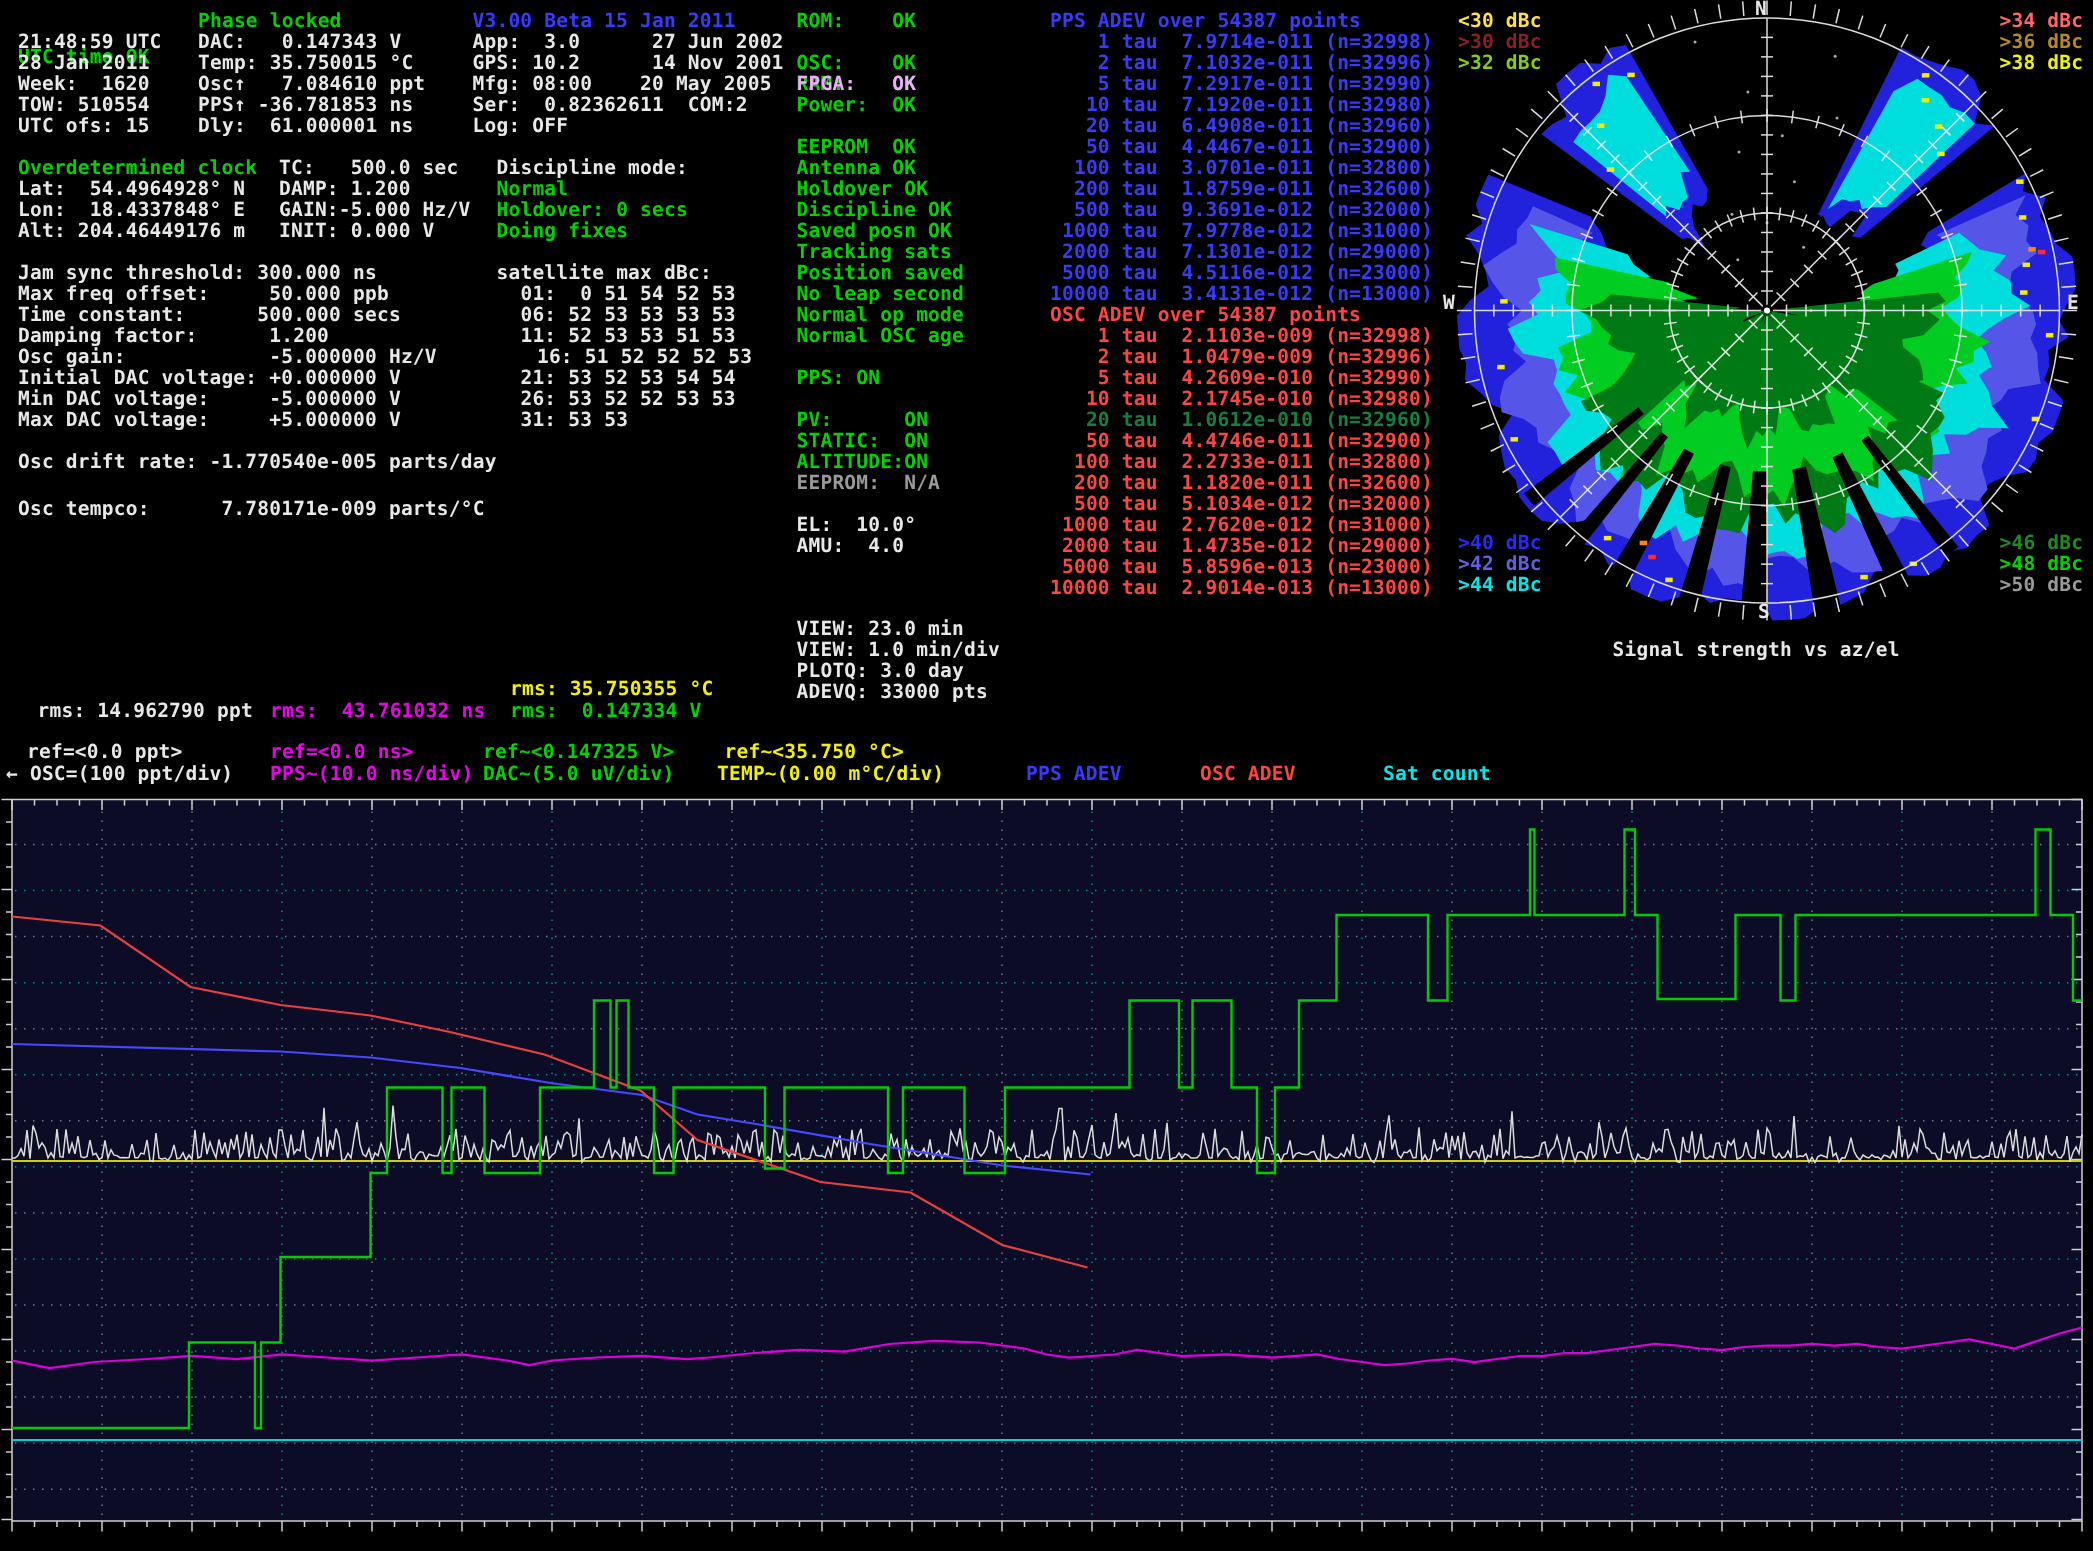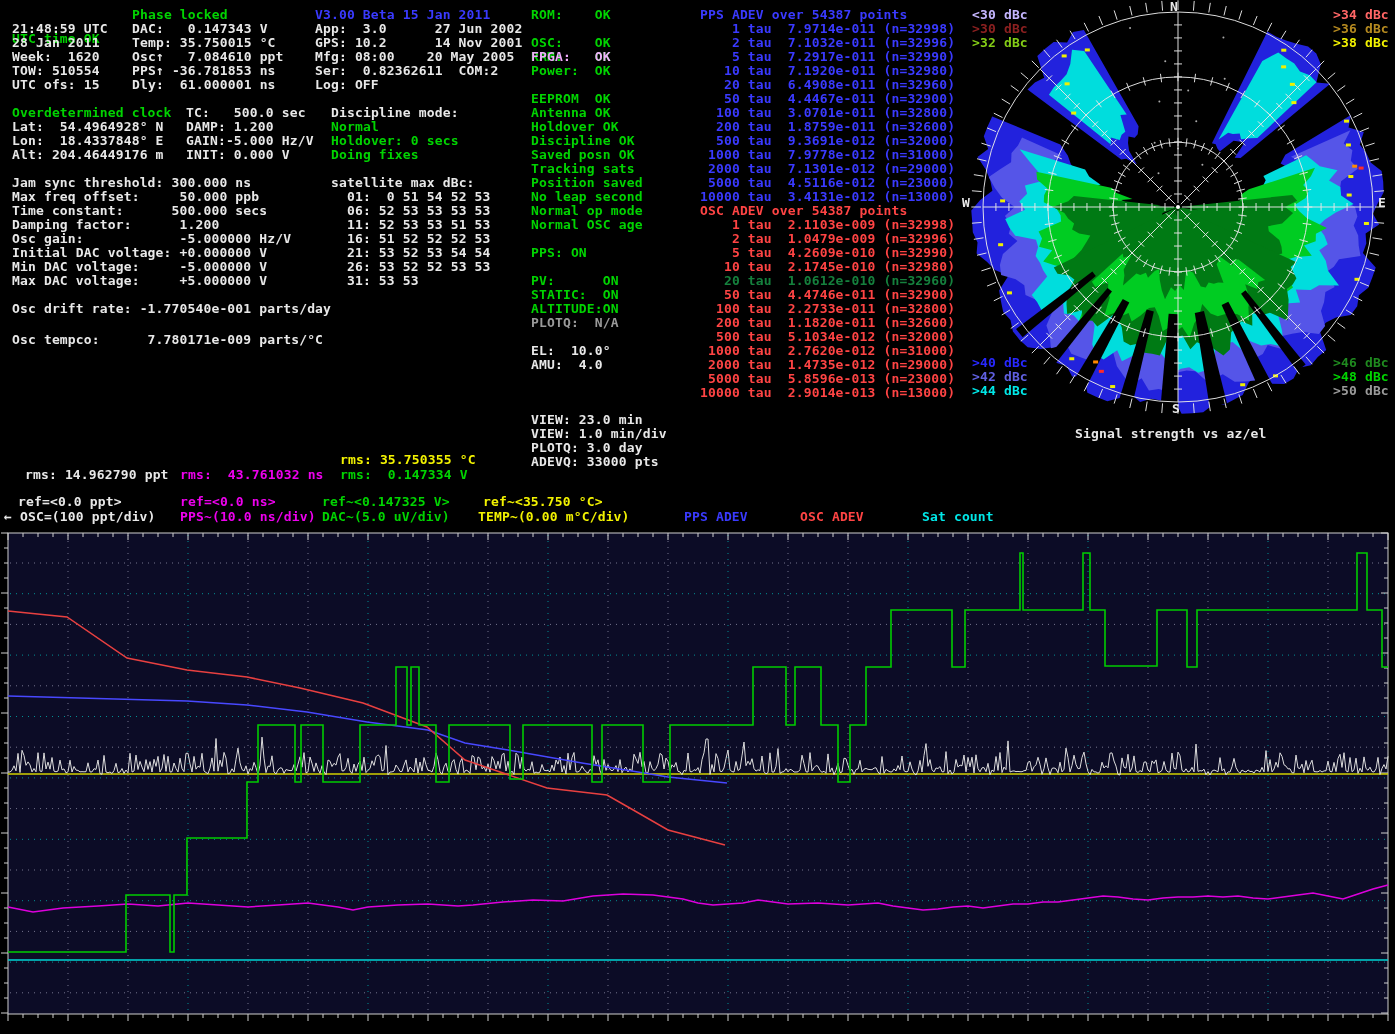--- a/index.html
+++ b/index.html
@@ -711,21 +711,21 @@
     <span class="t" style="left: 531px; top: 148px; color: rgb(0, 212, 0);">Saved posn OK</span>
     <span class="t" style="left: 531px; top: 162px; color: rgb(0, 212, 0);">Tracking sats</span>
     <span class="t" style="left: 531px; top: 176px; color: rgb(0, 212, 0);">Position saved</span>
     <span class="t" style="left: 531px; top: 190px; color: rgb(0, 212, 0);">No leap second</span>
     <span class="t" style="left: 531px; top: 204px; color: rgb(0, 212, 0);">Normal op mode</span>
     <span class="t" style="left: 531px; top: 218px; color: rgb(0, 212, 0);">Normal OSC age</span>
     <span class="t" style="left: 531px; top: 246px; color: rgb(0, 212, 0);">PPS: ON</span>
     <span class="t" style="left: 531px; top: 274px; color: rgb(0, 212, 0);">PV:      ON</span>
     <span class="t" style="left: 531px; top: 288px; color: rgb(0, 212, 0);">STATIC:  ON</span>
     <span class="t" style="left: 531px; top: 302px; color: rgb(0, 212, 0);">ALTITUDE:ON</span>
-    <span class="t" style="left: 531px; top: 316px; color: rgb(154, 154, 154);">PLOTQ:  N/A</span>
+    <span class="t" style="left: 531px; top: 316px; color: rgb(154, 154, 154);">EEPROM:  N/A</span>
     <span class="t" style="left: 531px; top: 344px; color: rgb(232, 232, 232);">EL:  10.0°</span>
     <span class="t" style="left: 531px; top: 358px; color: rgb(232, 232, 232);">AMU:  4.0</span>
     <span class="t" style="left: 531px; top: 413px; color: rgb(232, 232, 232);">VIEW: 23.0 min</span>
     <span class="t" style="left: 531px; top: 427px; color: rgb(232, 232, 232);">VIEW: 1.0 min/div</span>
     <span class="t" style="left: 531px; top: 441px; color: rgb(232, 232, 232);">PLOTQ: 3.0 day</span>
     <span class="t" style="left: 531px; top: 455px; color: rgb(232, 232, 232);">ADEVQ: 33000 pts</span>
     <span class="t" style="left: 12px; top: 106px; color: rgb(0, 212, 0);">Overdetermined clock</span>
     <span class="t" style="left: 186px; top: 106px; color: rgb(232, 232, 232);">TC:   500.0 sec</span>
     <span class="t" style="left: 12px; top: 120px; color: rgb(232, 232, 232);">Lat:  54.4964928° N</span>
     <span class="t" style="left: 186px; top: 120px; color: rgb(232, 232, 232);">DAMP: 1.200</span>
@@ -734,35 +734,35 @@
     <span class="t" style="left: 12px; top: 148px; color: rgb(232, 232, 232);">Alt: 204.46449176 m</span>
     <span class="t" style="left: 186px; top: 148px; color: rgb(232, 232, 232);">INIT: 0.000 V</span>
     <span class="t" style="left: 12px; top: 176px; color: rgb(232, 232, 232);">Jam sync threshold: 300.000 ns</span>
     <span class="t" style="left: 12px; top: 190px; color: rgb(232, 232, 232);">Max freq offset:     50.000 ppb</span>
     <span class="t" style="left: 12px; top: 204px; color: rgb(232, 232, 232);">Time constant:      500.000 secs</span>
     <span class="t" style="left: 12px; top: 218px; color: rgb(232, 232, 232);">Damping factor:      1.200</span>
     <span class="t" style="left: 12px; top: 232px; color: rgb(232, 232, 232);">Osc gain:            -5.000000 Hz/V</span>
     <span class="t" style="left: 12px; top: 246px; color: rgb(232, 232, 232);">Initial DAC voltage: +0.000000 V</span>
     <span class="t" style="left: 12px; top: 260px; color: rgb(232, 232, 232);">Min DAC voltage:     -5.000000 V</span>
     <span class="t" style="left: 12px; top: 274px; color: rgb(232, 232, 232);">Max DAC voltage:     +5.000000 V</span>
-    <span class="t" style="left: 12px; top: 302px; color: rgb(232, 232, 232);">Osc drift rate: -1.770540e-001 parts/day</span>
+    <span class="t" style="left: 12px; top: 302px; color: rgb(232, 232, 232);">Osc drift rate: -1.770540e-005 parts/day</span>
     <span class="t" style="left: 12px; top: 333px; color: rgb(232, 232, 232);">Osc tempco:      7.780171e-009 parts/°C</span>
     <span class="t" style="left: 331px; top: 106px; color: rgb(232, 232, 232);">Discipline mode:</span>
     <span class="t" style="left: 331px; top: 120px; color: rgb(0, 212, 0);">Normal</span>
     <span class="t" style="left: 331px; top: 134px; color: rgb(0, 212, 0);">Holdover: 0 secs</span>
     <span class="t" style="left: 331px; top: 148px; color: rgb(0, 212, 0);">Doing fixes</span>
     <span class="t" style="left: 331px; top: 176px; color: rgb(232, 232, 232);">satellite max dBc:</span>
     <span class="t" style="left: 331px; top: 190px; color: rgb(232, 232, 232);">  01:  0 51 54 52 53</span>
     <span class="t" style="left: 331px; top: 204px; color: rgb(232, 232, 232);">  06: 52 53 53 53 53</span>
     <span class="t" style="left: 331px; top: 218px; color: rgb(232, 232, 232);">  11: 52 53 53 51 53</span>
-    <span class="t" style="left: 331px; top: 232px; color: rgb(232, 232, 232);">  16: 51 52 52 52 53</span>
+    <span class="t" style="left: 342px; top: 232px; color: rgb(232, 232, 232);">  16: 51 52 52 52 53</span>
     <span class="t" style="left: 331px; top: 246px; color: rgb(232, 232, 232);">  21: 53 52 53 54 54</span>
     <span class="t" style="left: 331px; top: 260px; color: rgb(232, 232, 232);">  26: 53 52 52 53 53</span>
     <span class="t" style="left: 331px; top: 274px; color: rgb(232, 232, 232);">  31: 53 53</span>
-    <span class="t" style="left: 972px; top: 8px; color: #c4b5fd;">&lt;30 dBc</span>
+    <span class="t" style="left: 972px; top: 8px; color: #fde047;">&lt;30 dBc</span>
     <span class="t" style="left: 972px; top: 22px; color: rgb(140, 32, 32);">&gt;30 dBc</span>
     <span class="t" style="left: 972px; top: 36px; color: #84cc16;">&gt;32 dBc</span>
     <span class="t" style="left: 1333px; top: 8px; color: rgb(255, 102, 102);">&gt;34 dBc</span>
     <span class="t" style="left: 1333px; top: 22px; color: rgb(181, 138, 32);">&gt;36 dBc</span>
     <span class="t" style="left: 1333px; top: 36px; color: rgb(242, 242, 0);">&gt;38 dBc</span>
     <span class="t" style="left: 972px; top: 356px; color: rgb(40, 40, 255);">&gt;40 dBc</span>
     <span class="t" style="left: 972px; top: 370px; color: rgb(96, 96, 224);">&gt;42 dBc</span>
     <span class="t" style="left: 972px; top: 384px; color: rgb(0, 232, 232);">&gt;44 dBc</span>
     <span class="t" style="left: 1333px; top: 356px; color: rgb(31, 138, 31);">&gt;46 dBc</span>
     <span class="t" style="left: 1333px; top: 370px; color: rgb(0, 212, 0);">&gt;48 dBc</span>

